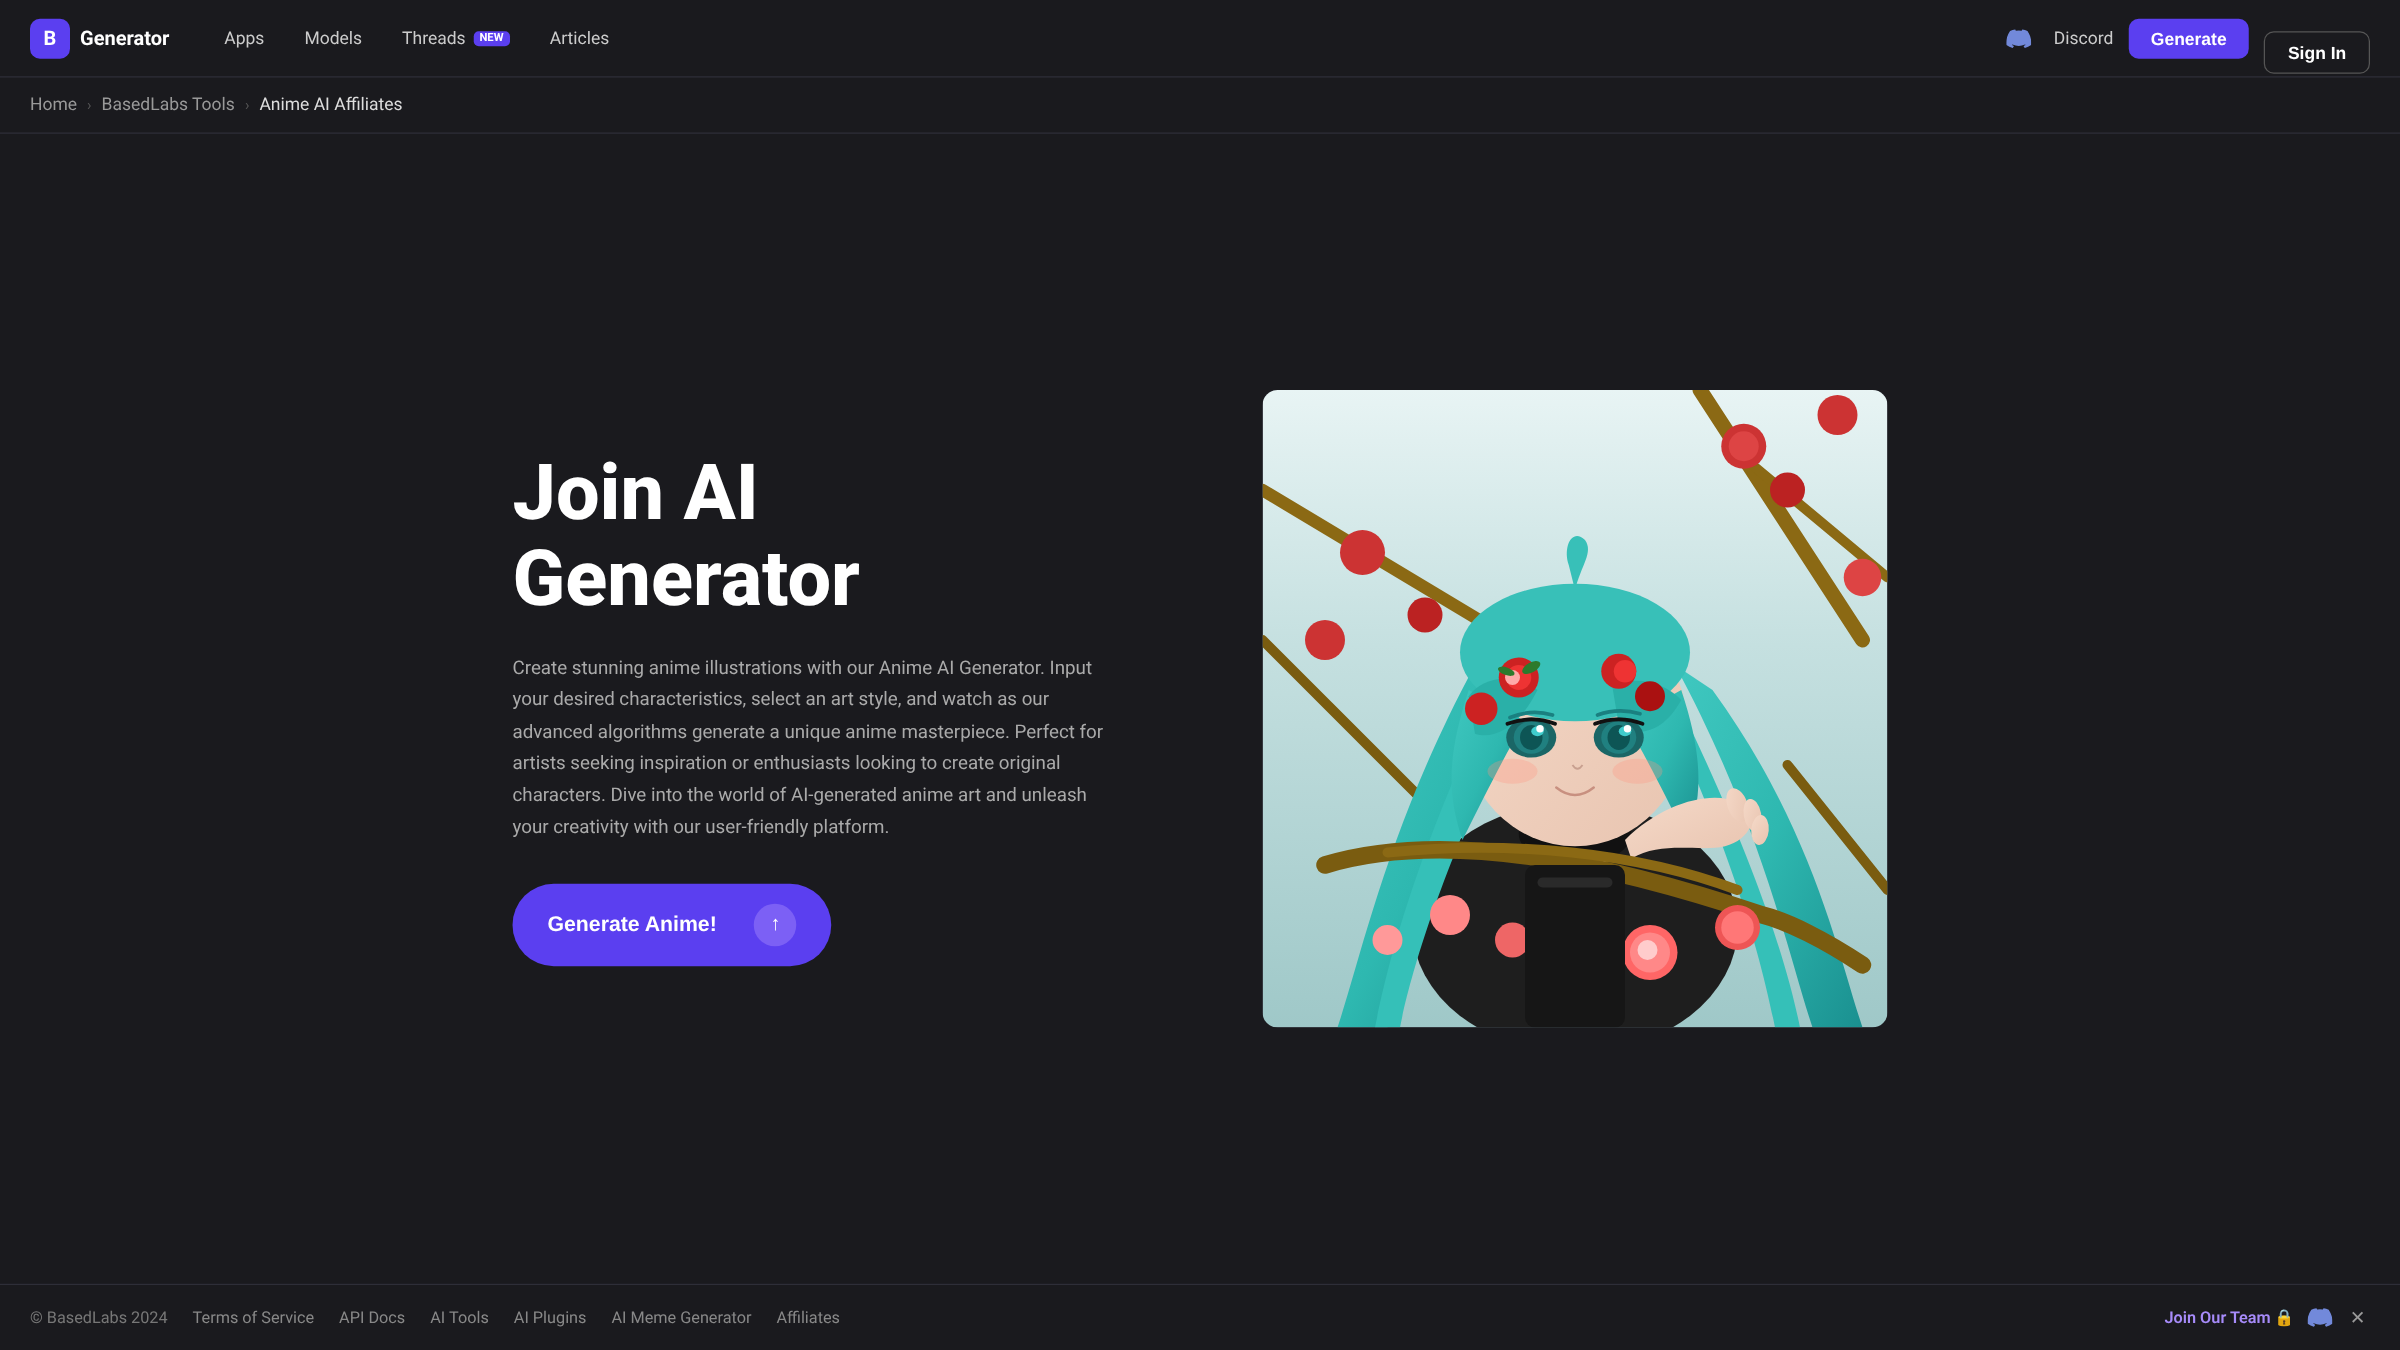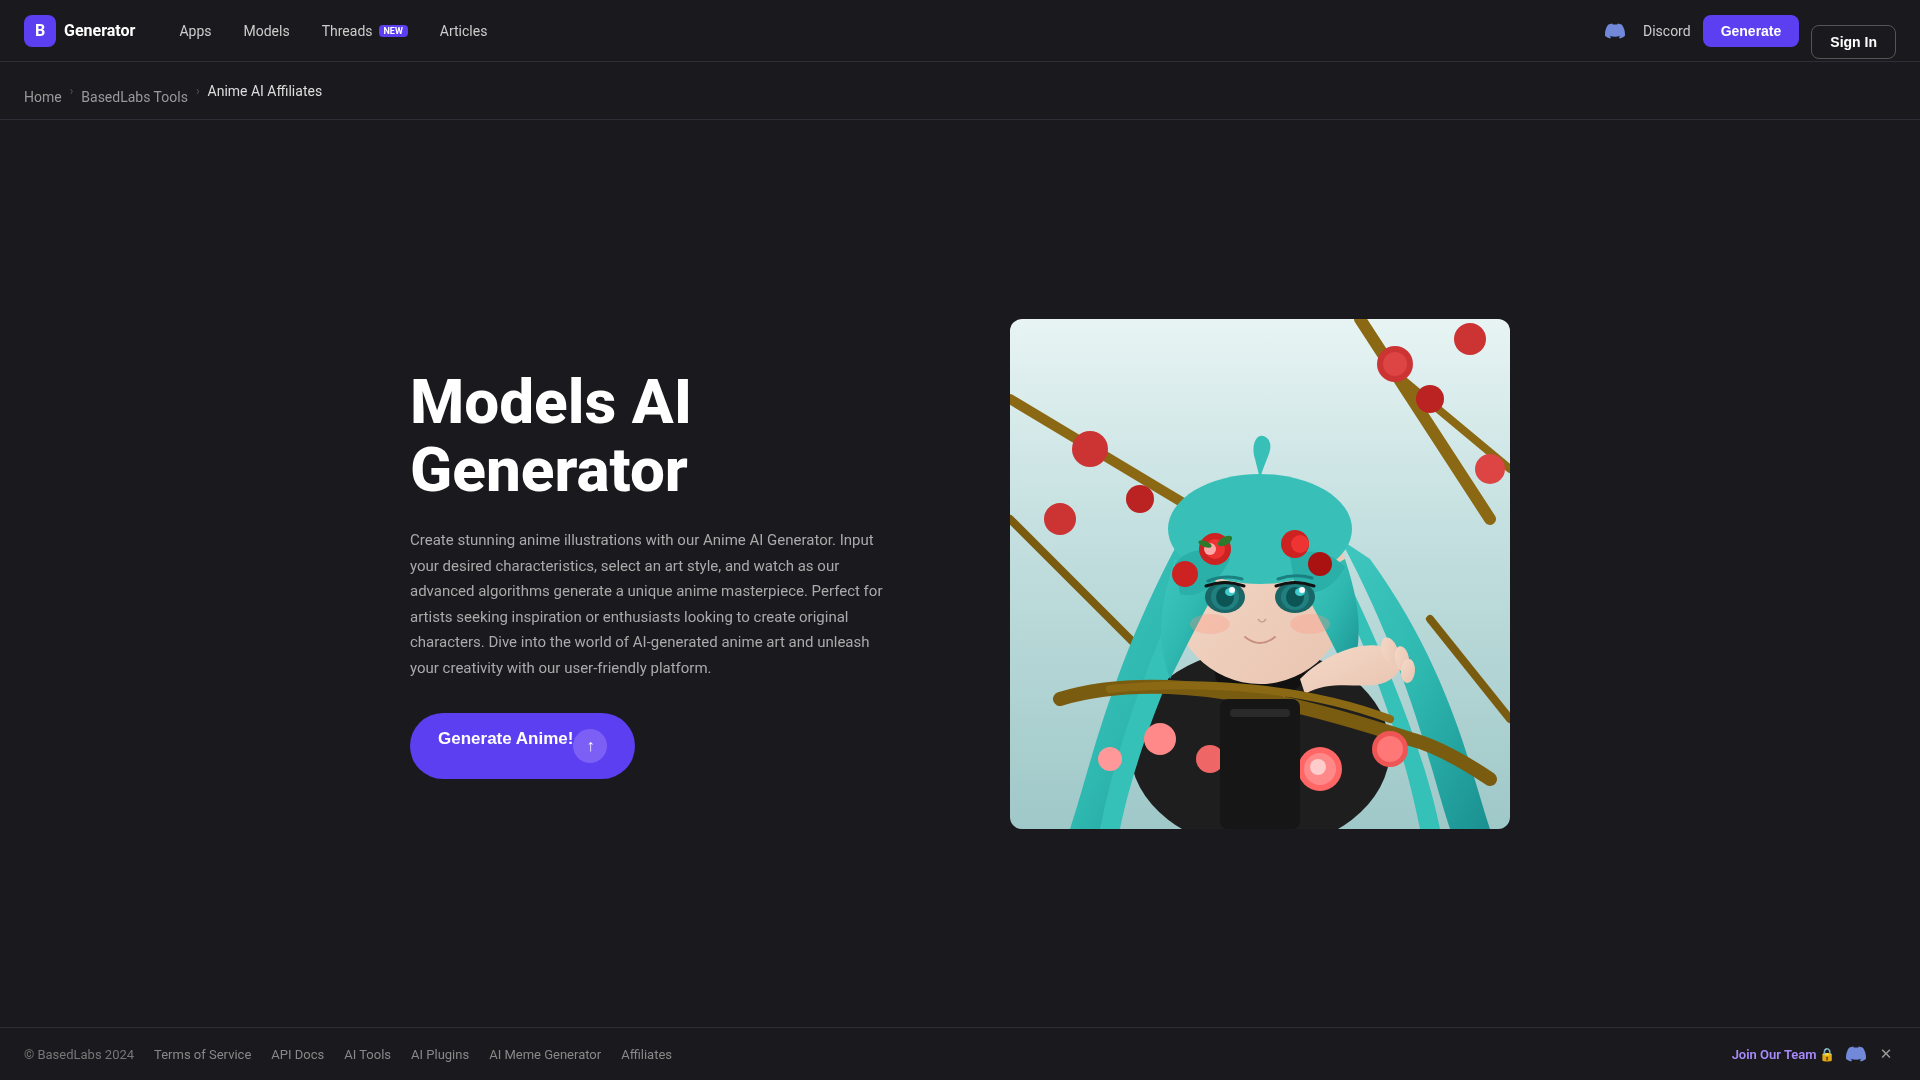--- a/index.html
+++ b/index.html
@@ -122,21 +122,20 @@
       align-items: center;
       gap: 8px;
       font-size: 14px;
       color: #999;
       border-bottom: 1px solid #2e2e38;
       flex-shrink: 0;
     }
     .breadcrumb a {
       color: #999;
       text-decoration: none;
-      margin-top: 13px;
     }
     .breadcrumb .sep {
       color: #555;
       font-size: 12px;
     }
     .breadcrumb .current {
       color: #ddd;
     }
 
     
@@ -161,21 +160,22 @@
       color: #fff;
     }
     .page-description {
       font-size: 15px;
       color: #aaa;
       line-height: 1.7;
       max-width: 480px;
     }
     .cta-button {
       display: inline-flex;
-      gap: 0;
+      align-items: center;
+      gap: 30px;
       background: #5b3ff0;
       color: #fff;
       border: none;
       padding: 16px 28px;
       border-radius: 50px;
       font-size: 17px;
       font-weight: 700;
       cursor: pointer;
       width: fit-content;
       margin-top: 8px;
@@ -289,21 +289,21 @@
   <a href="#">Home</a>
   <span class="sep">›</span>
   <a href="#">BasedLabs Tools</a>
   <span class="sep">›</span>
   <span class="current">Anime AI Affiliates</span>
 </div>
 
 <div class="main-content">
   <div class="left-section">
     <h1 class="page-title">
-      <span>Models AI</span><br>
+      <span>Join AI</span><br>
       <span>Generator</span>
     </h1>
     <p class="page-description">Create stunning anime illustrations with our Anime AI Generator. Input your desired characteristics, select an art style, and watch as our advanced algorithms generate a unique anime masterpiece. Perfect for artists seeking inspiration or enthusiasts looking to create original characters. Dive into the world of AI-generated anime art and unleash your creativity with our user-friendly platform.</p>
     <button class="cta-button">
       <span>Generate Anime!</span>
       <span class="cta-icon">↑</span>
     </button>
   </div>
   <div class="right-section">
     <div class="anime-image-container">

